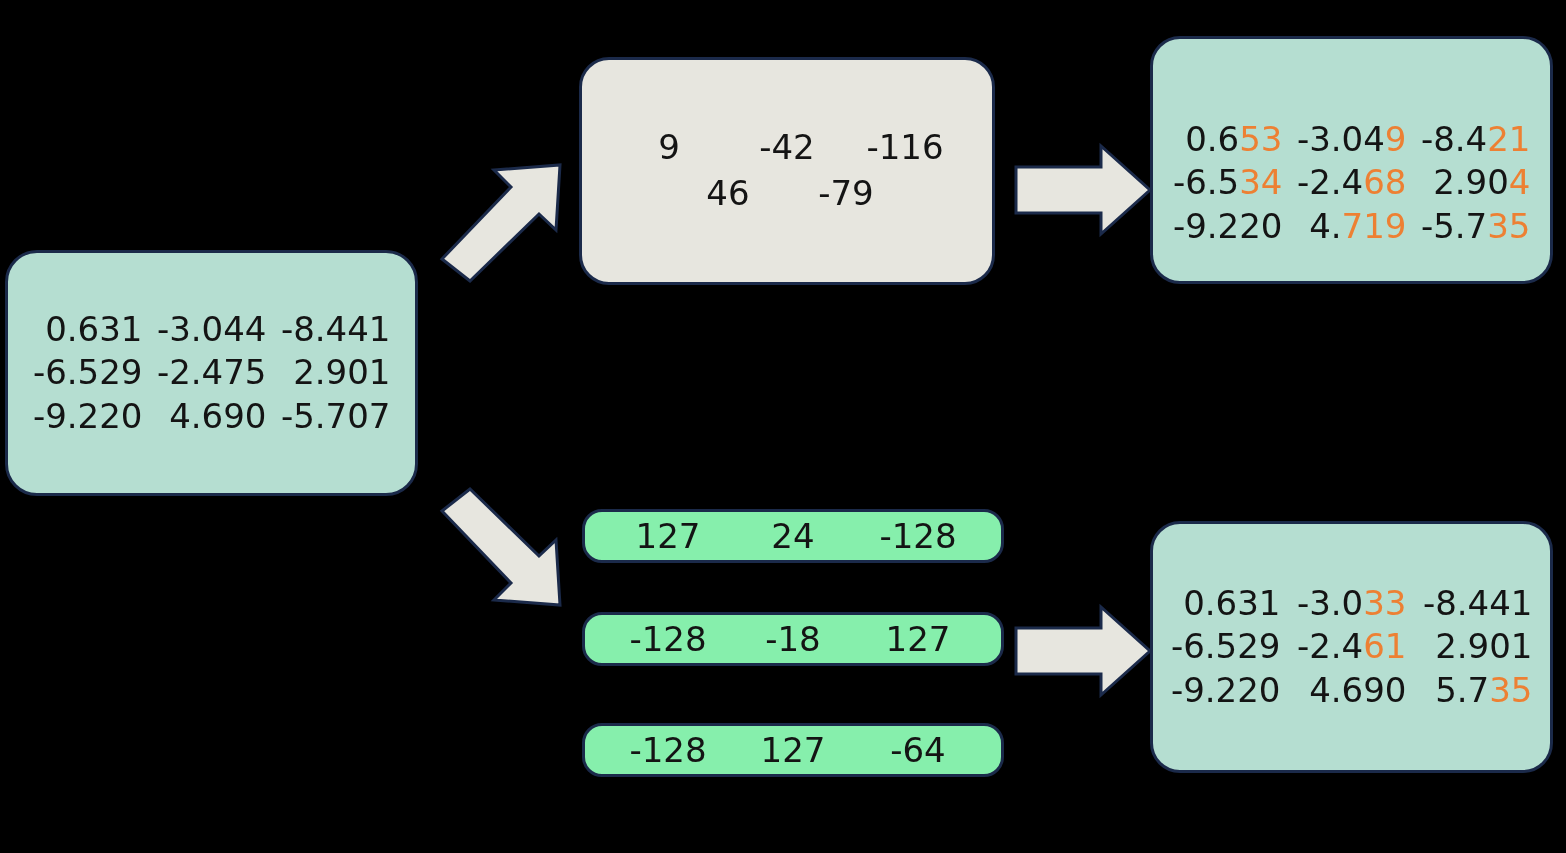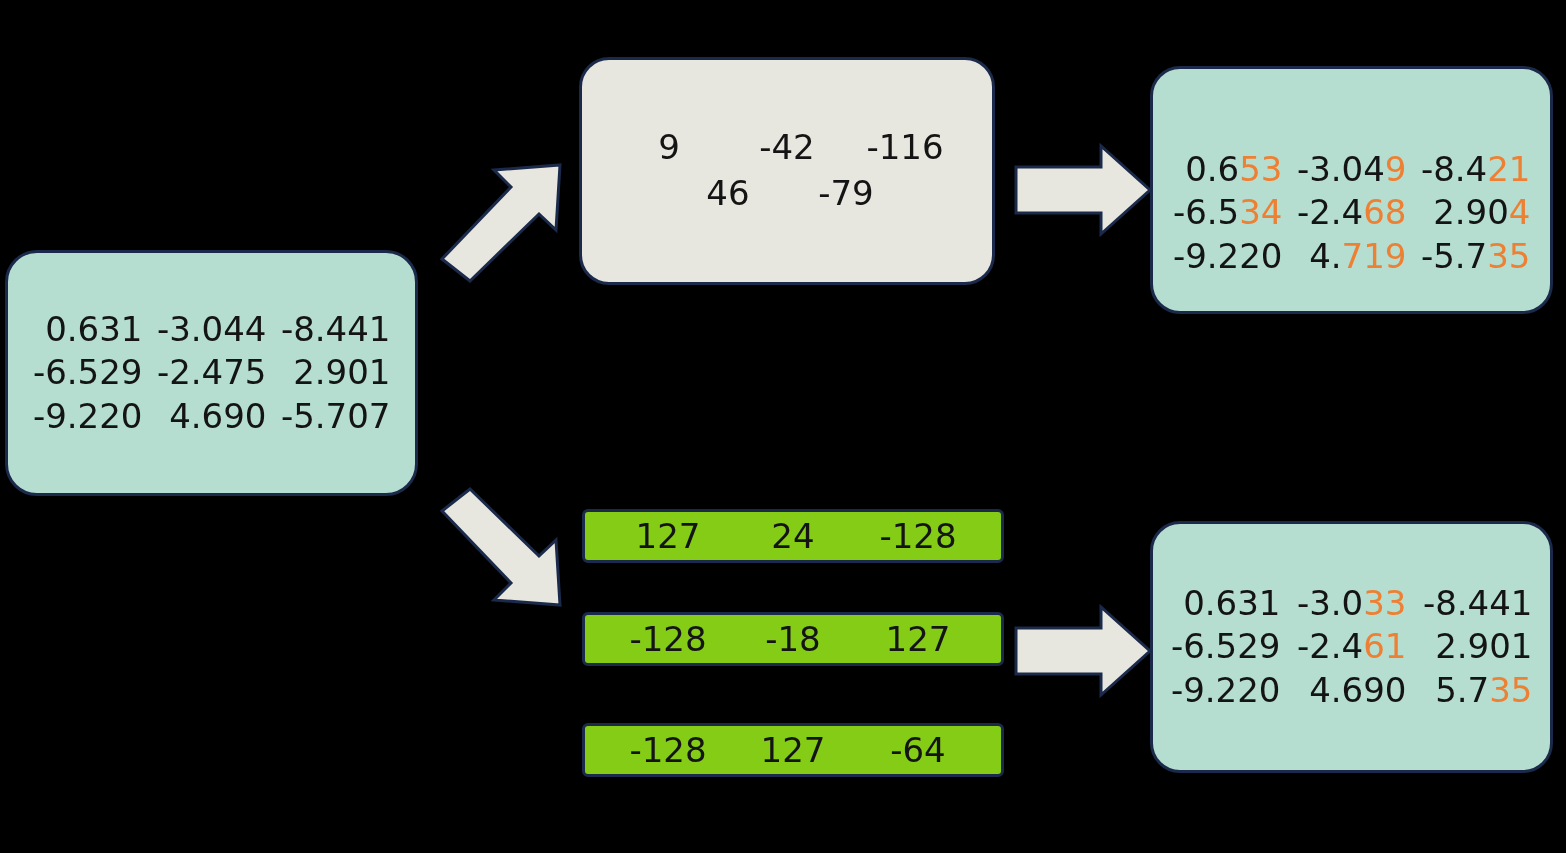--- a/index.html
+++ b/index.html
@@ -56,22 +56,22 @@
     font-size: 34px;
     width: 118px;
     text-align: center;
   }
 
   
   .vecbar {
     position: absolute;
     box-sizing: border-box;
     border: 3px solid #1B2A4A;
-    background: #84cc16;
-    border-radius: 6px;
+    background: #86efac;
+    border-radius: 20px;
     display: flex;
     align-items: center;
     justify-content: center;
   }
   .vecbar .cell {
     font-size: 34px;
     width: 125px;
     text-align: center;
     color: #141414;
   }
@@ -101,21 +101,21 @@
       </div>
   </div>
 
   <div class="box beige intmat" style="left:579px; top:57px; width:416px; height:228px; border-radius:30px;">
     <div id="quant-tensor-matrix">
         <div class="mrow"><span class="cell" style="margin-right: 0px;">9</span><span class="cell" style="margin-right: 0px;">-42</span><span class="cell">-116</span></div>
         <div class="mrow"><span class="cell" style="margin-right: 0px;">46</span><span class="cell">-79</span></div>
       </div>
   </div>
 
-  <div class="box teal floatmat" style="left:1150px; top:66px; width:403px; height:248px; border-radius:30px;">
+  <div class="box teal floatmat" style="left:1150px; top:36px; width:403px; height:248px; border-radius:30px;">
     <div id="dequant-tensor-matrix">
         <div class="mrow"><span class="cell" style="width: 110px; margin-right: 6px;"><span>0.6</span><span class="acc">53</span></span><span class="cell" style="width: 118px; margin-right: 6px;"><span>-3.04</span><span class="acc">9</span></span><span class="cell" style="width: 118px; margin-top: 46px;"><span>-8.4</span><span class="acc">21</span></span></div>
         <div class="mrow"><span class="cell" style="width: 110px; margin-right: 6px;"><span>-6.5</span><span class="acc">34</span></span><span class="cell" style="width: 118px; margin-right: 6px;"><span>-2.4</span><span class="acc">68</span></span><span class="cell" style="width: 118px;"><span>2.90</span><span class="acc">4</span></span></div>
         <div class="mrow"><span class="cell" style="width: 110px; margin-right: 6px;"><span>-9.220</span></span><span class="cell" style="width: 118px; margin-right: 6px;"><span>4.</span><span class="acc">719</span></span><span class="cell" style="width: 118px;"><span>-5.7</span><span class="acc">35</span></span></div>
       </div>
   </div>
 
   <div id="vecbars">
       <div class="vecbar" style="left: 582px; top: 509px; width: 422px; height: 54px;">
         <span class="cell">127</span>

